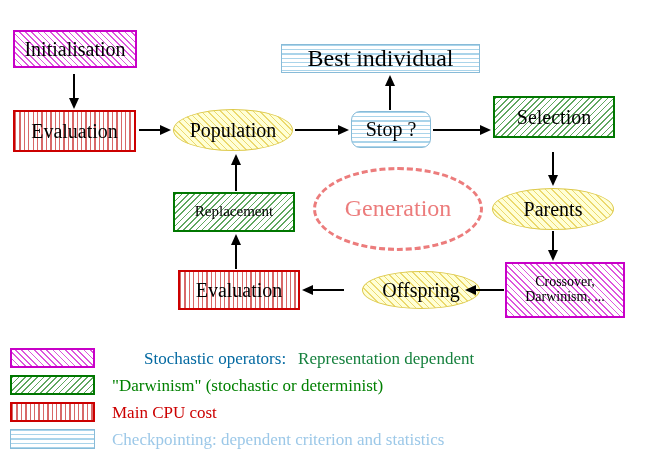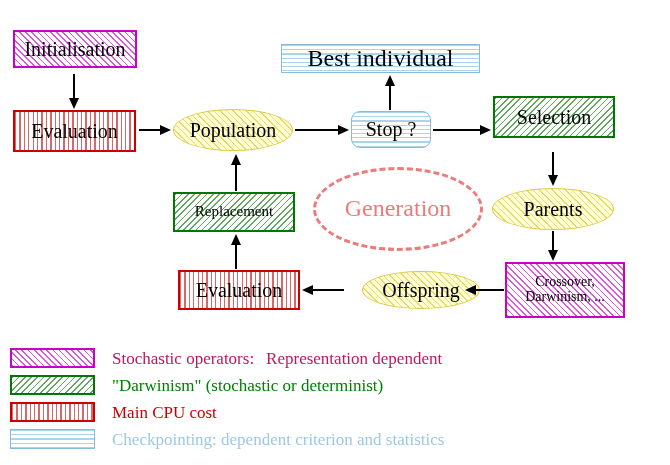--- a/index.html
+++ b/index.html
@@ -44,22 +44,22 @@
   
   .aline{position:absolute;background:#000;}
   .ahead{position:absolute;width:0;height:0;}
   .ahead.right{border-top:5px solid transparent;border-bottom:5px solid transparent;border-left:11px solid #000;}
   .ahead.left {border-top:5px solid transparent;border-bottom:5px solid transparent;border-right:11px solid #000;}
   .ahead.down {border-left:5px solid transparent;border-right:5px solid transparent;border-top:11px solid #000;}
   .ahead.up   {border-left:5px solid transparent;border-right:5px solid transparent;border-bottom:11px solid #000;}
   
   .swatch{position:absolute;box-sizing:border-box;width:85px;height:20px;}
   .legend-text{position:absolute;font-size:17px;white-space:nowrap;}
-  .t-magenta{color:#be185d;}
-  .t-gold{color:#be185d;}
+  .t-magenta{color:#0369a1;margin-left:32px;}
+  .t-gold{color:#15803d;}
   .t-green{color:#008000;}
   .t-red{color:#cc0000;}
   .t-cyan{color:#9cc8e8;}
   .gap{display:inline-block;width:12px;}
   .small14{font-size:14px;}
   .small15{font-size:15px;}
   .small19{font-size:24px;}
 </style>
 </head>
 <body>

